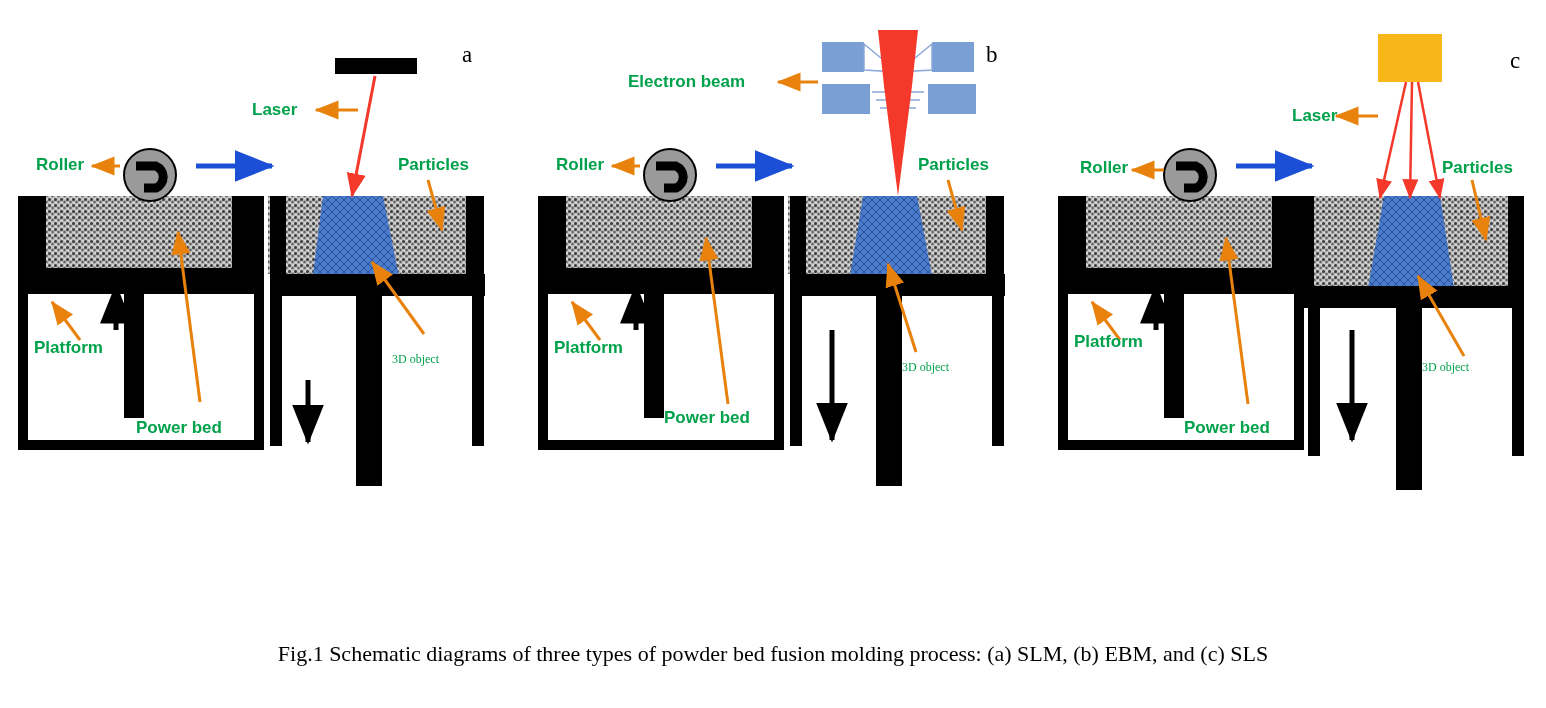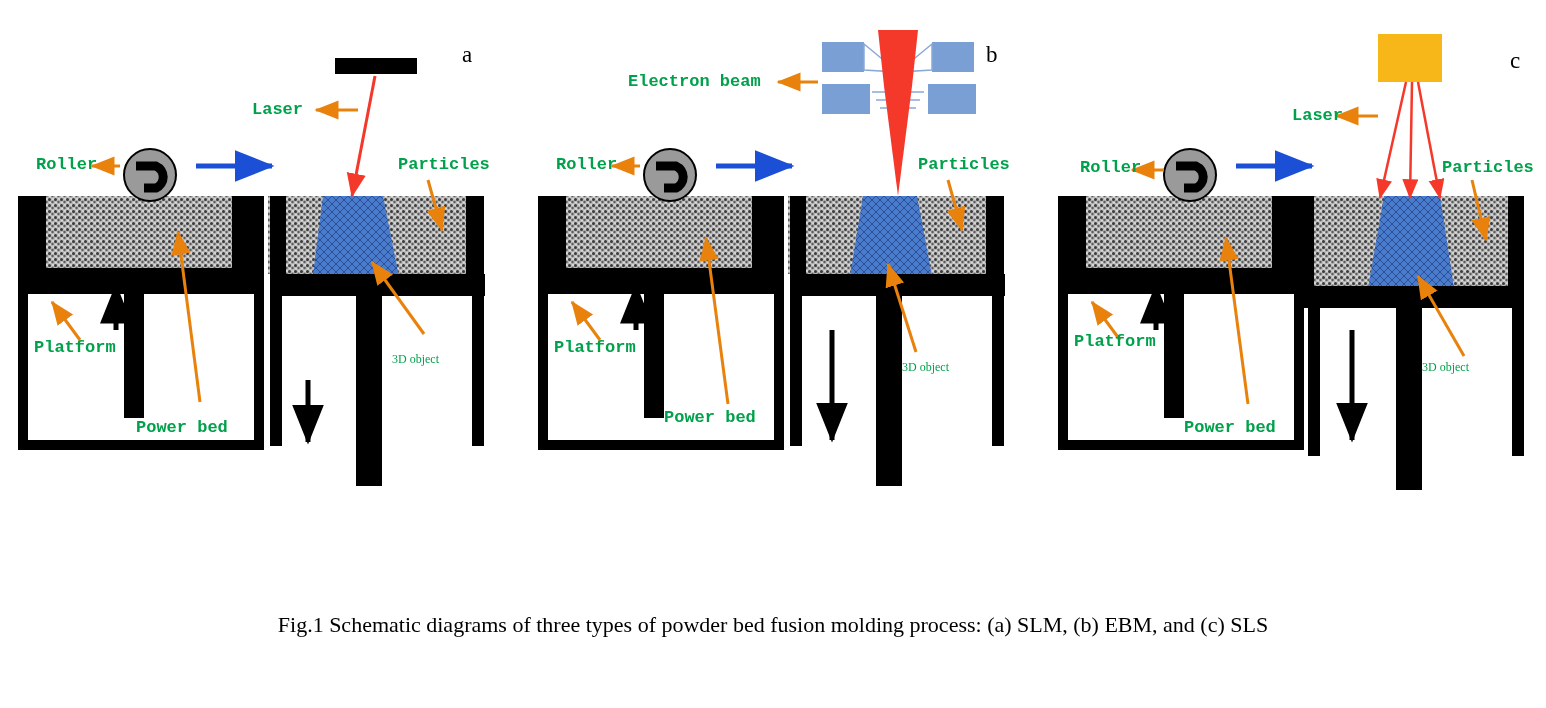--- a/index.html
+++ b/index.html
@@ -34,21 +34,21 @@
     position: absolute;
     font-family: "Liberation Serif", serif;
     font-size: 23px;
     color: #000;
     font-style: normal;
   }
 
   .label {
     position: absolute;
     color: #00a14b;
-    font-family: Liberation Mono, monospace;
+    font-family: Liberation Sans, sans-serif;
     font-weight: bold;
     font-size: 17px;
     white-space: nowrap;
   }
   .label.plain {
     font-weight: normal;
     font-family: "Liberation Serif", serif;
     font-size: 12px;
   }
 
@@ -59,21 +59,21 @@
     top: 592px;
     font-family: "Liberation Serif", serif;
     font-size: 22px;
     color: #000;
     letter-spacing: 1px;
   }
   .caption-en {
     position: absolute;
     width: 100%;
     text-align: center;
-    top: 612px;
+    top: 641px;
     font-family: "Liberation Serif", serif;
     font-size: 22px;
     color: #000;
   }
   svg { display: block; }
 </style>
 </head>
 <body>
 
 <div id="figure">

